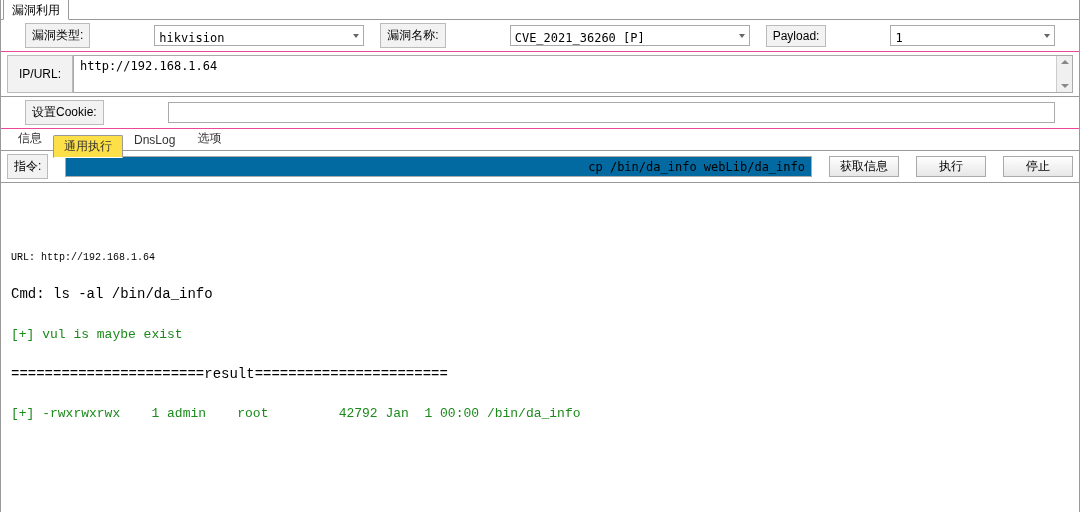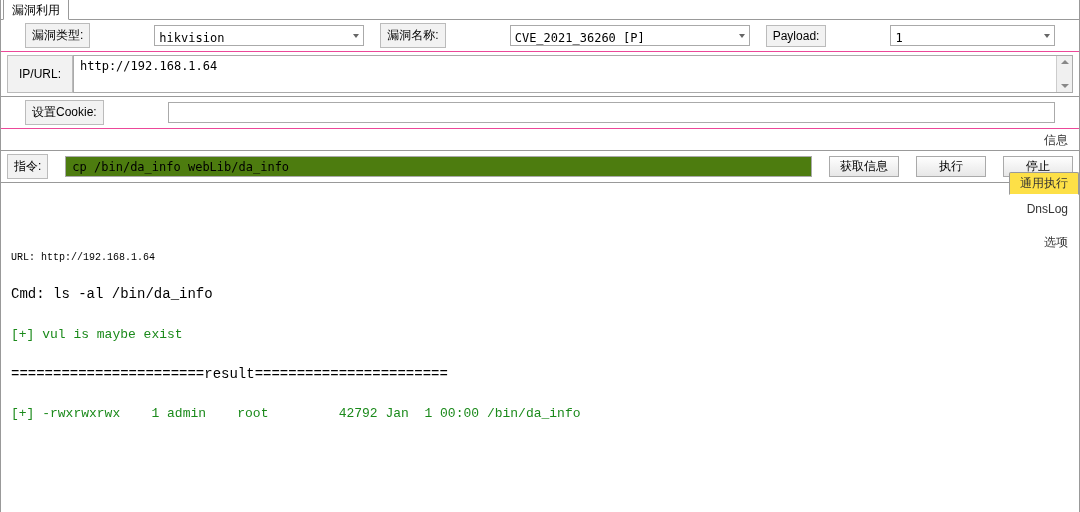--- a/index.html
+++ b/index.html
@@ -116,22 +116,21 @@
   .right-scroll-stub::before { top: 4px; border-bottom: 4px solid #888; }
   .right-scroll-stub::after  { bottom: 4px; border-top: 4px solid #888; }
 
   
   .sub-tab-strip {
     height: 22px;
     border-bottom: 1px solid #999;
     display: flex;
     align-items: flex-end;
     padding-left: 6px;
-    gap: 12px;
-    flex-direction: column;
+    gap: 0;
   }
   .sub-tab {
     padding: 2px 10px 2px 10px;
     font-size: 12px;
     color: #333;
     border: 1px solid transparent;
     cursor: default;
   }
   .sub-tab.active {
     border: 1px solid #999;
@@ -145,27 +144,28 @@
   .cmd-row {
     display: flex;
     align-items: center;
     gap: 17px;
     padding: 3px 6px;
     border-bottom: 1px solid #999;
   }
   .cmd-input {
     flex: 1;
     border: 1px solid #aaa;
-    background: #4d7c0f;
+    background: #0369a1;
     height: 21px;
     font-family: Consolas, monospace;
     font-size: 12px;
     padding: 0 6px;
     display: flex;
     align-items: center;
+    justify-content: flex-end;
   }
   .btn {
     border: 1px solid #aaa;
     background: linear-gradient(#fefefe,#e7e7e7);
     min-width: 70px;
     height: 21px;
     display: flex;
     align-items: center;
     justify-content: center;
     font-size: 12px;

